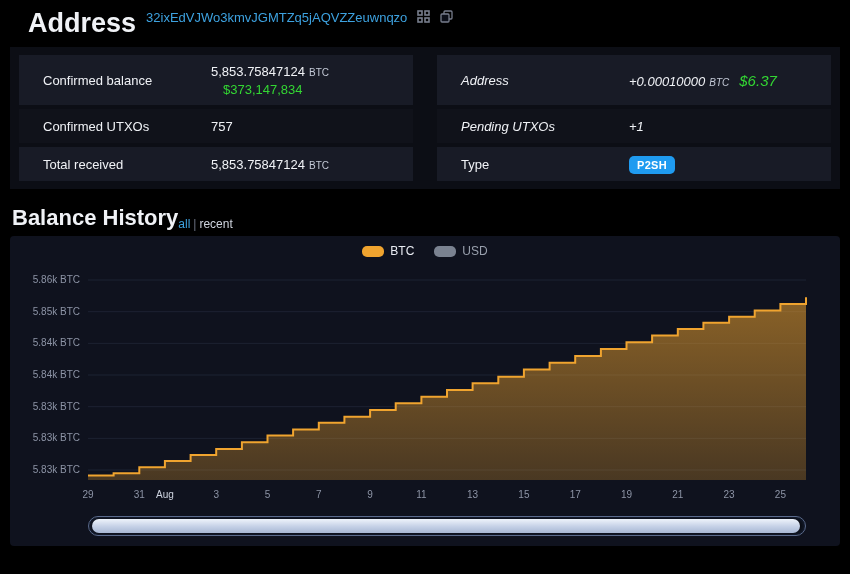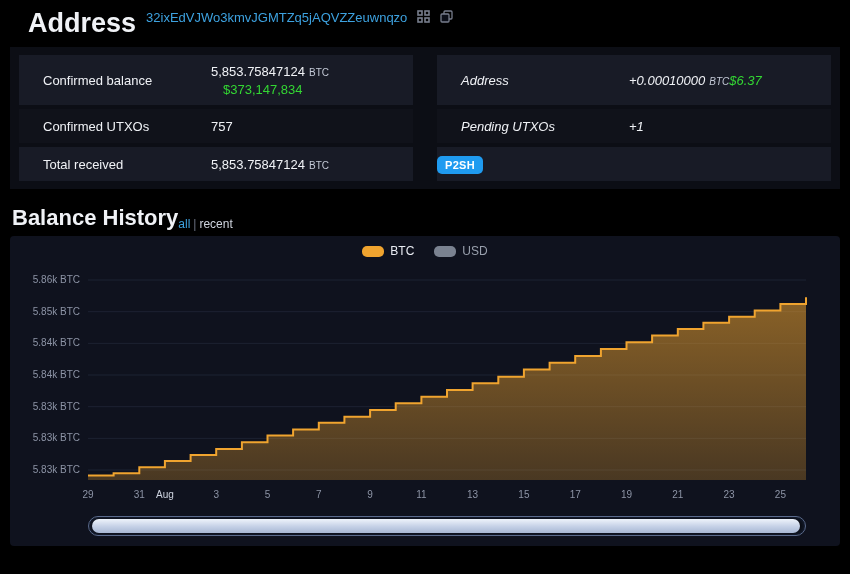--- a/index.html
+++ b/index.html
@@ -23,21 +23,21 @@
   .summary{display:grid;grid-template-columns:1fr 1fr;column-gap:24px;
     background:var(--c-panel);margin:4px 10px 0;padding:8px 9px}
   .scol{display:flex;flex-direction:column;gap:4px}
   .srow{display:flex;align-items:center;background:var(--c-row_a);min-height:34px;font-size:13px}
   .scol .srow:nth-child(2){background:var(--c-row_b)}
   .srow.tall{min-height:50px}
   .slabel{width:192px;flex:none;padding-left:24px}
   .sval{padding-right:8px}
   .unit{font-size:10px;color:#c3c9d6;margin-left:4px}
   .sub{color:var(--c-green);font-size:13px;margin-top:3px;padding-left:12px}
-  .subinline{color:var(--c-green);font-size:13px;}
+  .subinline{color:var(--c-green);font-size:15px;margin-left:10px}
   .pending .slabel,.pending .sval{font-style:italic}
   .badge{background:var(--c-badge);color:#fff;font-size:11px;font-weight:700;
     padding:3px 8px;border-radius:5px;letter-spacing:.3px}
   
   .bh-head{display:flex;justify-content:flex-start;align-items:flex-end;padding:16px 12px 5px 12px}
   .bh-head h2{margin:0;font-size:22px;font-weight:700}
   .range{font-size:12px}
   .range a{cursor:pointer;text-decoration:none}
   .range a.all{color:var(--c-address)}
   .range .sep{color:#6b7180;margin:0 3px}
@@ -106,20 +106,21 @@
         <div class="slabel">Address</div>
         <div class="sval">
           <span>+0.00010000</span><span class="unit">BTC</span><span class="subinline">$6.37</span>
         </div>
       </div>
       <div class="srow pending">
         <div class="slabel">Pending UTXOs</div>
         <div class="sval"><span>+1</span></div>
       </div>
       <div class="srow">
+        <div class="slabel">Type</div>
         <div class="sval"><span class="badge">P2SH</span></div>
       </div>
     </div>
   </section>
 
   <div class="bh-head">
     <h2>Balance History</h2>
     <div class="range">
       <a class="all">all</a><span class="sep">|</span><a class="recent">recent</a>
     </div>

